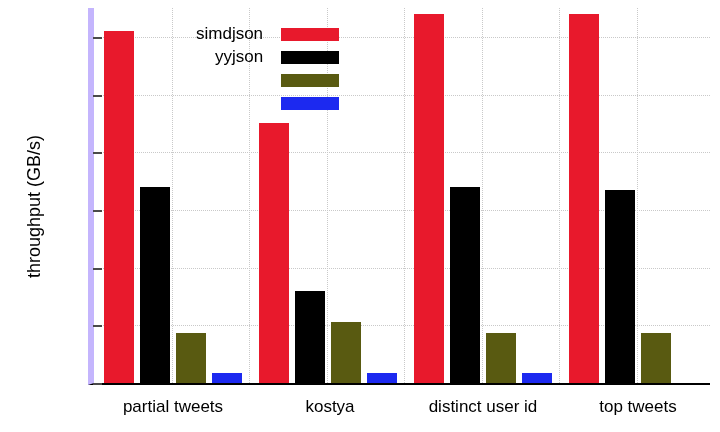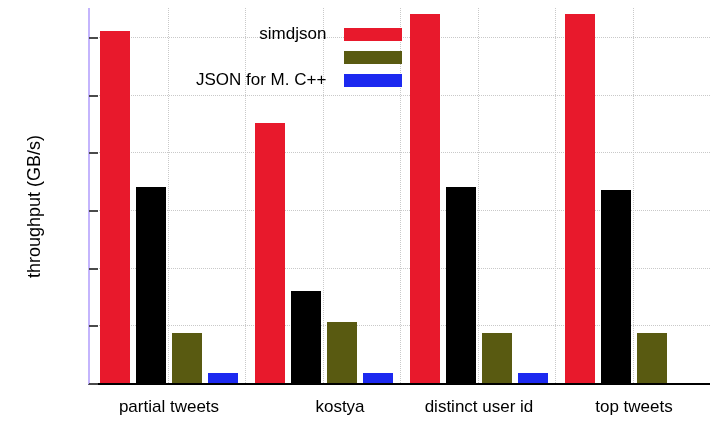--- a/index.html
+++ b/index.html
@@ -22,21 +22,21 @@
     font-size:18px;
     color:#000;
     white-space:nowrap;
   }
 
   
   .plot{
     position:absolute;
     left:88px; top:8px;
     width:622px; height:377px;
-    border-left:2px solid #c4b5fd;
+    border-left:6px solid #c4b5fd;
     border-bottom:2px solid #000;
     box-sizing:border-box;
   }
 
   
   .grid-h{
     position:absolute;
     left:0; width:100%;
     height:0;
     border-top:1px dotted #c9c9c9;
@@ -125,21 +125,21 @@
       <div class="bar" title="yyjson — partial tweets: 1.7 GB/s" style="left: 46px; width: 30px; height: 196.154px; background: rgb(0, 0, 0);"></div>
       <div class="bar" title="RapidJSON — partial tweets: 0.43 GB/s" style="left: 82px; width: 30px; height: 49.6154px; background: rgb(89, 90, 17);"></div>
       <div class="bar" title="JSON for M. C++ — partial tweets: 0.09 GB/s" style="left: 118px; width: 30px; height: 10.3846px; background: rgb(28, 41, 240);"></div>
       <div class="xlabel" style="left: 79px; top: 389px;">partial tweets</div>
       <div class="grid-v" style="left: 155px;"></div>
       <div class="grid-v" style="left: 232.5px;"></div>
       <div class="bar" title="simdjson — kostya: 2.25 GB/s" style="left: 165px; width: 30px; height: 259.615px; background: rgb(232, 25, 44);"></div>
       <div class="bar" title="yyjson — kostya: 0.8 GB/s" style="left: 201px; width: 30px; height: 92.3077px; background: rgb(0, 0, 0);"></div>
       <div class="bar" title="RapidJSON — kostya: 0.53 GB/s" style="left: 237px; width: 30px; height: 61.1538px; background: rgb(89, 90, 17);"></div>
       <div class="bar" title="JSON for M. C++ — kostya: 0.09 GB/s" style="left: 273px; width: 30px; height: 10.3846px; background: rgb(28, 41, 240);"></div>
-      <div class="xlabel" style="left: 250px; top: 389px;">kostya</div>
+      <div class="xlabel" style="left: 236px; top: 389px;">kostya</div>
       <div class="grid-v" style="left: 310px;"></div>
       <div class="grid-v" style="left: 387.5px;"></div>
       <div class="bar" title="simdjson — distinct user id: 3.2 GB/s" style="left: 320px; width: 30px; height: 369.231px; background: rgb(232, 25, 44);"></div>
       <div class="bar" title="yyjson — distinct user id: 1.7 GB/s" style="left: 356px; width: 30px; height: 196.154px; background: rgb(0, 0, 0);"></div>
       <div class="bar" title="RapidJSON — distinct user id: 0.43 GB/s" style="left: 392px; width: 30px; height: 49.6154px; background: rgb(89, 90, 17);"></div>
       <div class="bar" title="JSON for M. C++ — distinct user id: 0.09 GB/s" style="left: 428px; width: 30px; height: 10.3846px; background: rgb(28, 41, 240);"></div>
       <div class="xlabel" style="left: 389px; top: 389px; text-align: center;">distinct user id</div>
       <div class="grid-v" style="left: 465px;"></div>
       <div class="grid-v" style="left: 542.5px;"></div>
       <div class="bar" title="simdjson — top tweet: 3.2 GB/s" style="left: 475px; width: 30px; height: 369.231px; background: rgb(232, 25, 44);"></div>
@@ -147,21 +147,24 @@
       <div class="bar" title="RapidJSON — top tweet: 0.43 GB/s" style="left: 547px; width: 30px; height: 49.6154px; background: rgb(89, 90, 17);"></div>
       <div class="xlabel" style="left: 544px; top: 389px;">top tweets</div>
     </div>
 
   <div class="legend" id="legend">
       <div class="legend-row">
         <span class="legend-text">simdjson</span>
         <span class="legend-swatch" style="background: rgb(232, 25, 44);"></span>
       </div>
       <div class="legend-row">
+        <span class="legend-text">yyjson</span>
+        <span class="legend-swatch" style="background: rgb(0, 0, 0);"></span>
+      </div>
+      <div class="legend-row">
         <span class="legend-swatch" style="background: rgb(89, 90, 17);"></span>
       </div>
       <div class="legend-row">
-        <span class="legend-text">JSON for M. C++</span>
         <span class="legend-swatch" style="background: rgb(28, 41, 240);"></span>
       </div>
     </div>
 
 </div>
 
 </body></html>

